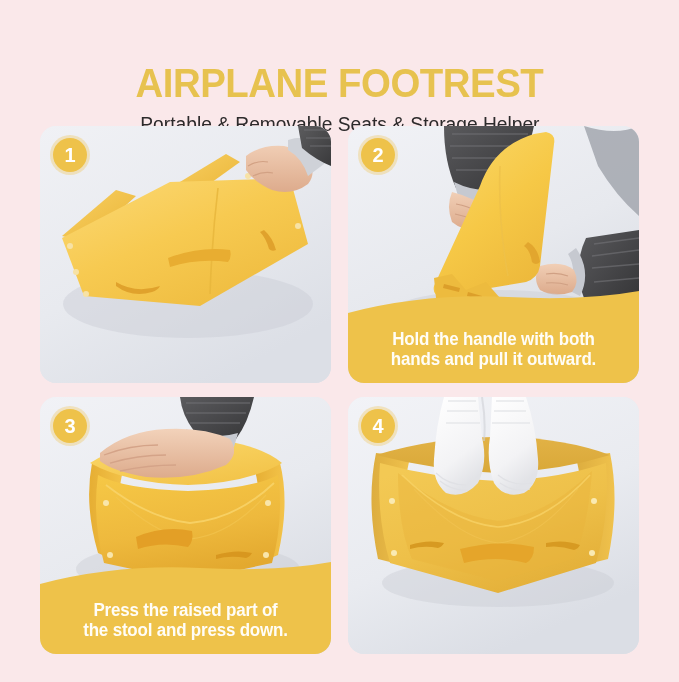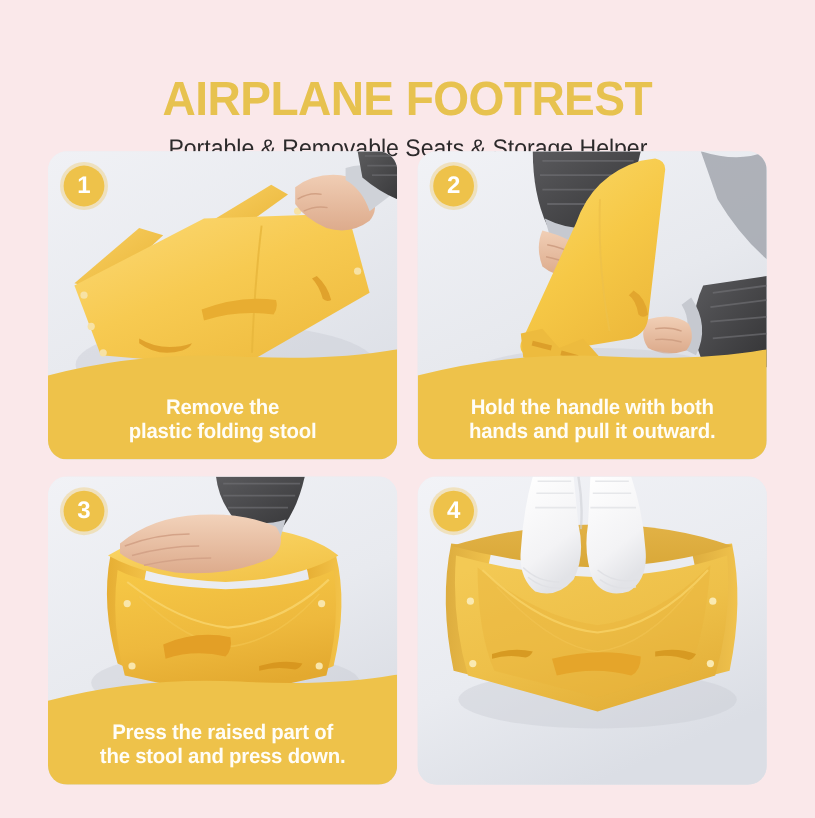--- a/index.html
+++ b/index.html
@@ -130,27 +130,20 @@
             <path d="M213 50 Q223 45 233 47" stroke="#d2a184" stroke-width="1.2" fill="none"></path>
 
             <path d="M248 14 Q266 8 280 18 Q288 26 284 38 L268 50 Q262 32 248 24 Z" fill="#cfd2d8"></path>
 
             <path d="M258 0 L291 0 L291 40 Q276 34 262 22 Z" fill="url(#slv1)"></path>
             <path d="M264 4 L291 4 M266 12 L291 12 M270 20 L291 20" stroke="#6c6c6f" stroke-width="1.4" opacity="0.7"></path>
           </svg>
         </div>
       </div>
       <div class="badge">1</div>
-      <div class="caption">
-        <svg viewBox="0 0 291 92" preserveAspectRatio="none" aria-hidden="true">
-          <path d="M0 22 Q76 2 160 6 Q236 10 291 0 L291 92 L0 92 Z" fill="#eec24a"></path>
-        </svg>
-        <div class="caption-text">Remove the
-plastic folding stool</div>
-      </div>
     </div>
 
     <div class="panel">
       <div class="stage">
         <div class="photo">
           <svg width="291" height="257" viewBox="0 0 291 257">
             <defs>
               <linearGradient id="bg2" x1="0" y1="0" x2="0.5" y2="1">
                 <stop offset="0" stop-color="#f1f2f6"></stop>
                 <stop offset="0.6" stop-color="#e7e9ee"></stop>

